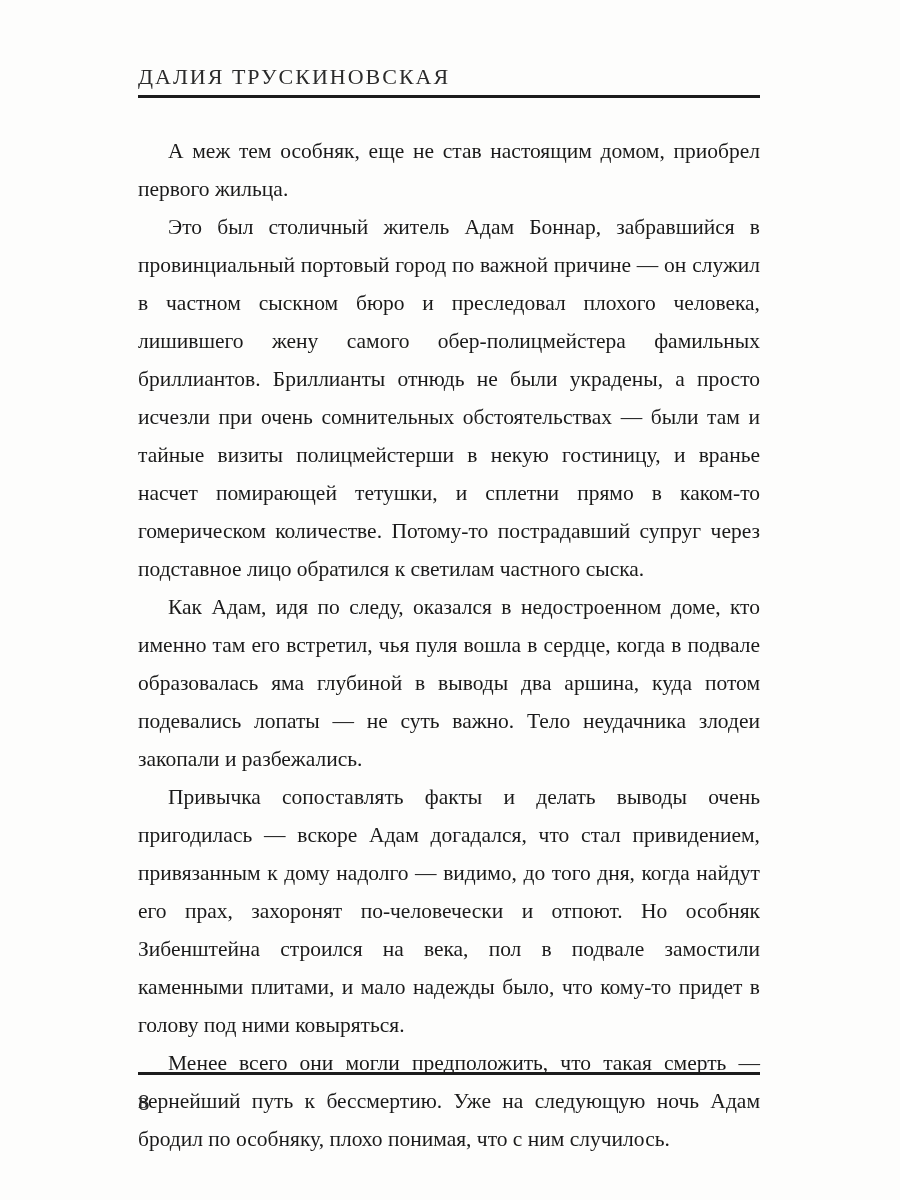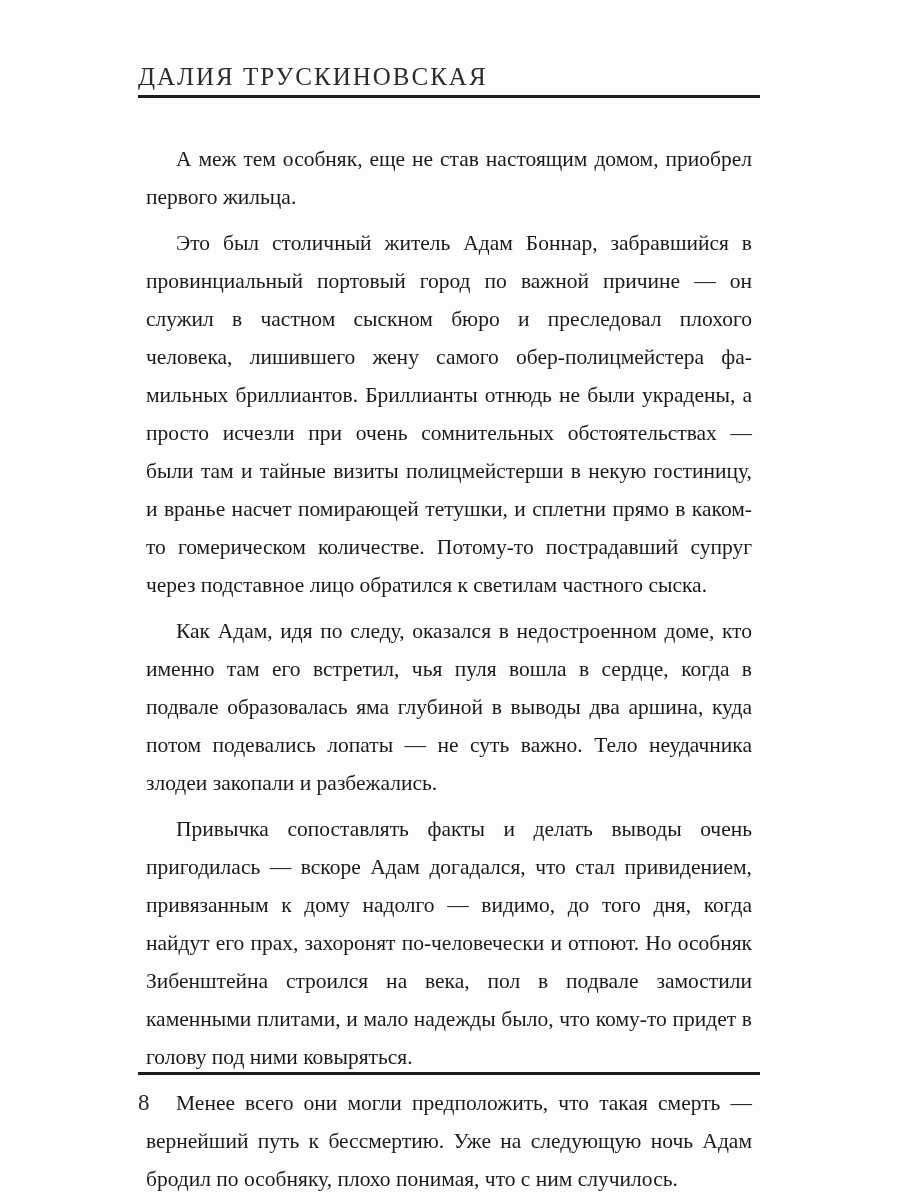--- a/index.html
+++ b/index.html
@@ -26,21 +26,21 @@
 
   
   .running-head {
     position: absolute;
     left: 138px;
     top: 62px;
     width: 622px;
   }
   .running-head-title {
     font-family: "Liberation Serif", "DejaVu Serif", serif;
-    font-size: 25px;
+    font-size: 22px;
     line-height: 30px;
     letter-spacing: 2.0px;
     font-weight: 400;
     color: #2b2b2b;
     text-transform: uppercase;
     white-space: nowrap;
   }
   .rule {
     width: 622px;
     height: 3px;
@@ -51,21 +51,21 @@
   }
 
   
   .body-text {
     position: absolute;
     left: 138px;
     top: 132px;
     width: 622px;
   }
   .body-text p {
-    margin: 8px;
+    margin: 0;
     text-indent: 30px;
     text-align: justify;
     font-size: 21.5px;
     line-height: 38px;
     color: #1a1a1a;
     font-family: "Liberation Serif", "DejaVu Serif", serif;
     hyphens: manual;
     -webkit-hyphens: manual;
   }
 

